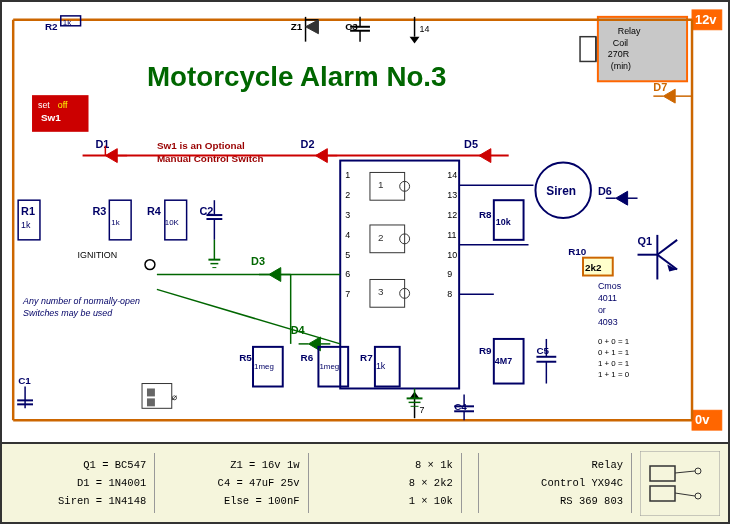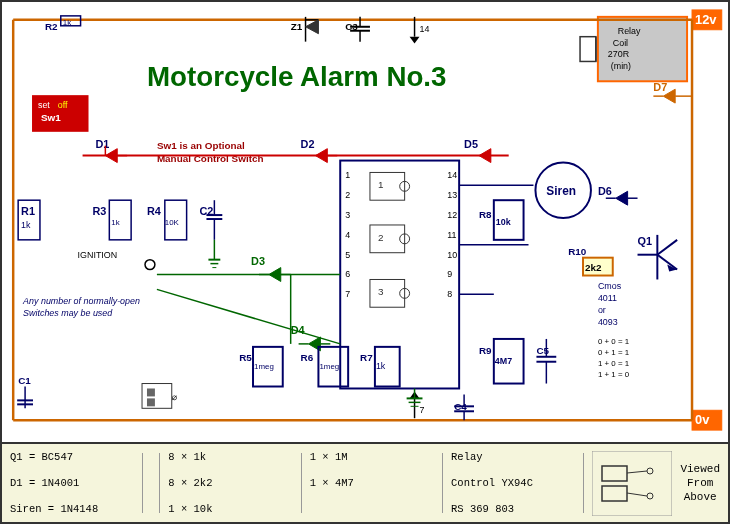--- a/index.html
+++ b/index.html
@@ -43,23 +43,24 @@
     .title-text {
       font-size: 28px;
       font-weight: bold;
       fill: #006600;
       font-family: Arial, sans-serif;
     }
     .info-col {
       flex: 1;
       display: flex;
       flex-direction: column;
-      gap: 14px;
+      gap: 6px;
       font-size: 10.5px;
       color: #000;
+      text-align: right;
     }
     .info-col span {
       white-space: nowrap;
     }
     .info-divider {
       width: 1px;
       height: 60px;
       background: #999;
       margin: 0 8px;
     }
@@ -316,49 +317,44 @@
     </svg>
   </div>
 
   <div id="info-bar">
     <div class="info-col">
       <span>Q1  =  BC547</span>
       <span>D1  =  1N4001</span>
       <span>Siren  =  1N4148</span>
     </div>
     <div class="info-divider"></div>
+    <div class="info-col">
+      <span>Z1  =  16v 1w</span>
+      <span>C4  =  47uF 25v</span>
+      <span>Else  =  100nF</span>
+    </div>
     <div class="info-divider"></div>
     <div class="info-col">
       <span>8 × 1k</span>
       <span>8 × 2k2</span>
       <span>1 × 10k</span>
     </div>
     <div class="info-divider"></div>
-    <div class="info-col">
-      <span>1 × 1M</span>
-      <span>1 × 4M7</span>
-      <span>&nbsp;</span>
-    </div>
     <div class="info-divider"></div>
     <div class="info-col">
       <span>Relay</span>
       <span>Control  YX94C</span>
       <span>RS   369 803</span>
     </div>
     <div class="info-divider"></div>
 
     <svg width="80" height="65">
       <rect width="80" height="65" fill="none" stroke="#999" stroke-width="1"></rect>
 
       <rect x="10" y="15" width="25" height="15" fill="none" stroke="#333" stroke-width="1.5"></rect>
       <rect x="10" y="35" width="25" height="15" fill="none" stroke="#333" stroke-width="1.5"></rect>
       <line x1="35" y1="22" x2="55" y2="20" stroke="#333" stroke-width="1"></line>
       <line x1="35" y1="42" x2="55" y2="45" stroke="#333" stroke-width="1"></line>
       <circle cx="58" cy="20" r="3" fill="none" stroke="#333" stroke-width="1"></circle>
       <circle cx="58" cy="45" r="3" fill="none" stroke="#333" stroke-width="1"></circle>
     </svg>
-    <div id="viewed-from">
-      <span>Viewed</span>
-      <span>From</span>
-      <span>Above</span>
-    </div>
   </div>
 </div>
 
 </body></html>

